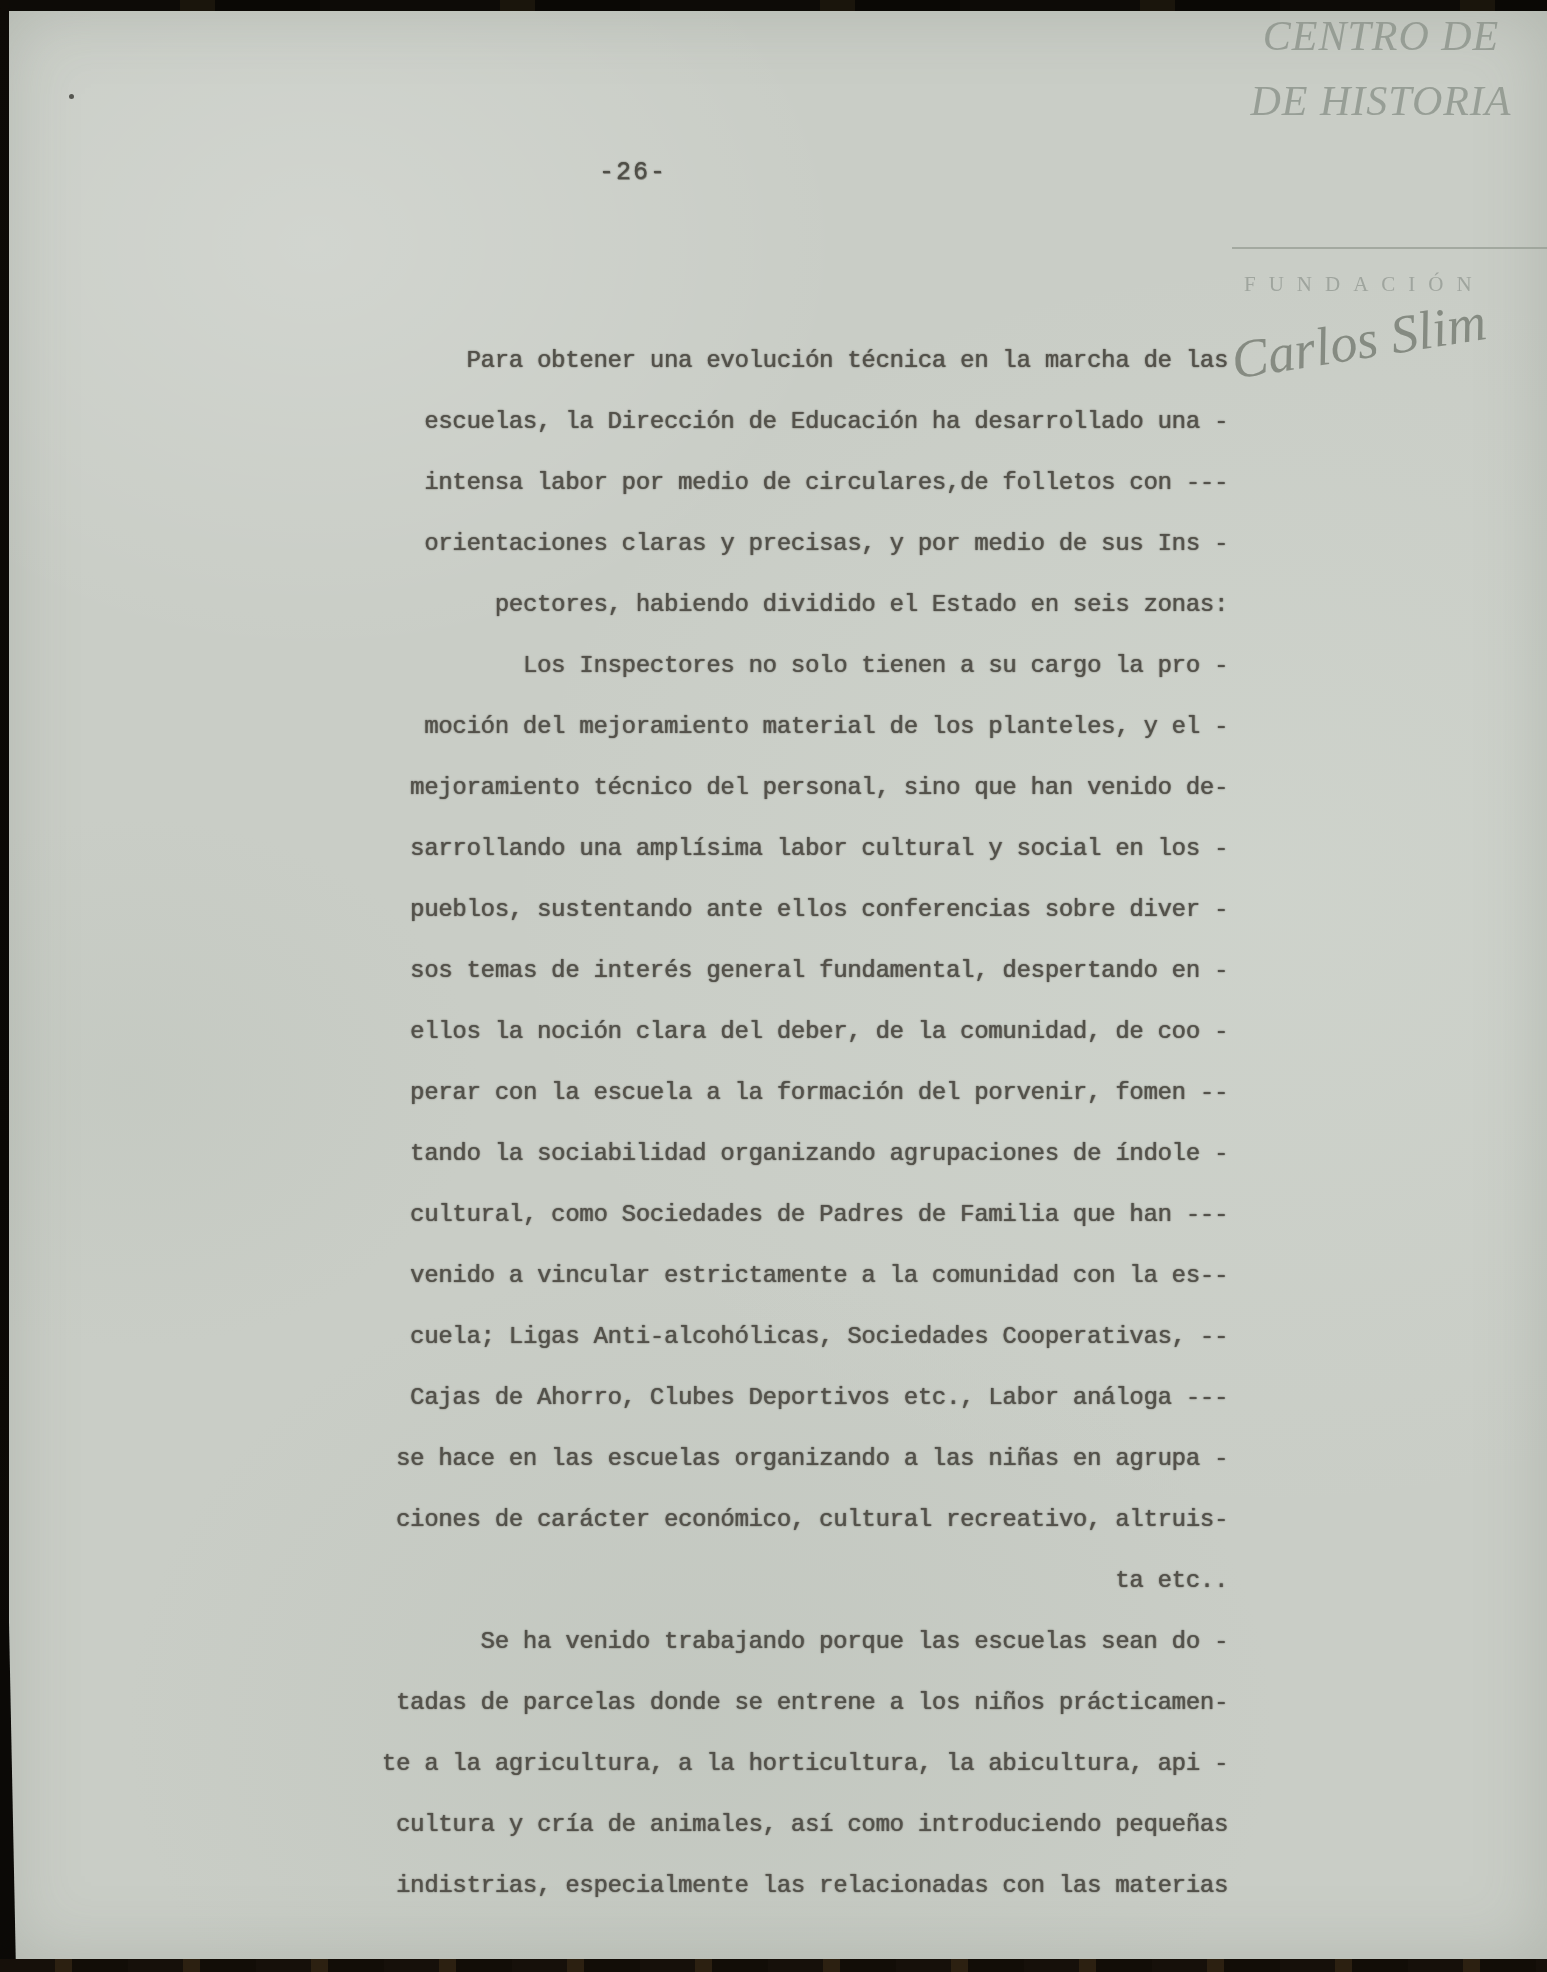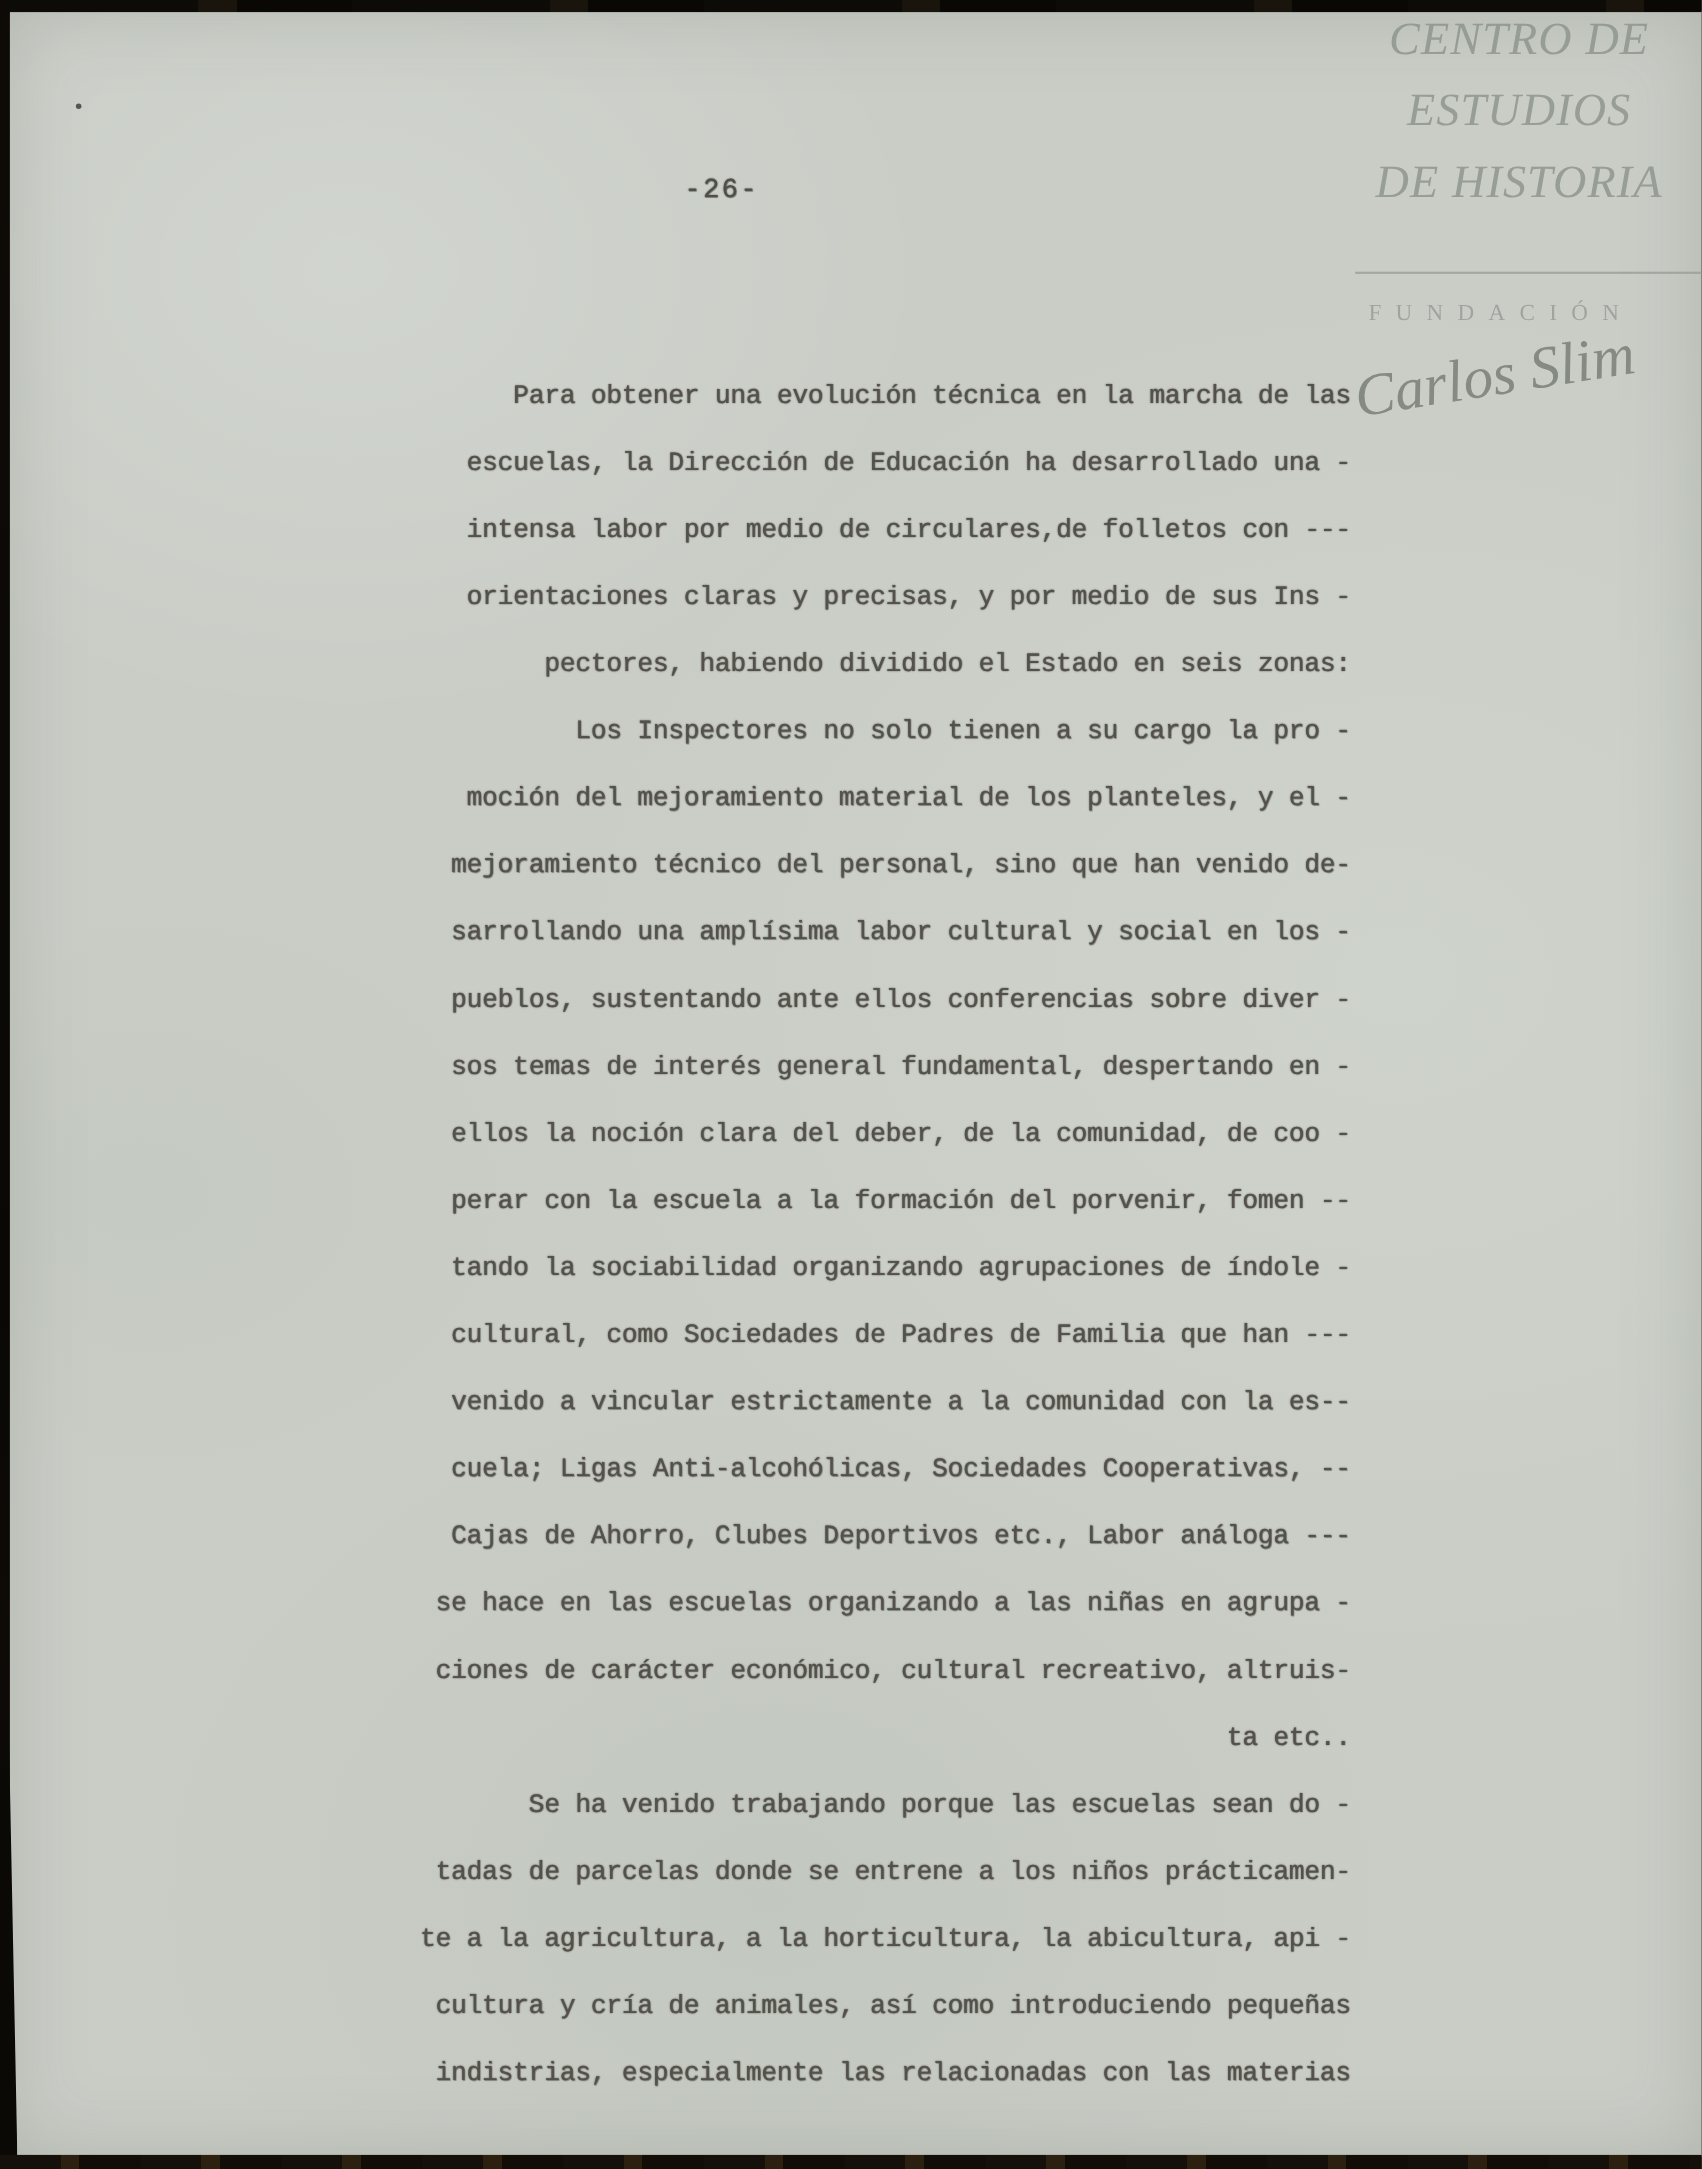--- a/index.html
+++ b/index.html
@@ -43,21 +43,21 @@
       radial-gradient(ellipse 500px 380px at 8% 55%, rgba(180,188,178,0.20), transparent 70%);
     box-shadow:inset 0 0 70px rgba(115,122,112,0.28);
     z-index:1;
   }
   .speck{
     position:absolute;left:62px;top:84px;width:5px;height:5px;border-radius:50%;
     background:rgba(55,55,50,0.8);z-index:2;
   }
   
   .page-number{
-    position:absolute;left:615px;top:148px;
+    position:absolute;left:592px;top:148px;
     font-size:25px;letter-spacing:2px;color:#4f4e47;
     text-shadow:0 0 1.6px rgba(70,68,60,0.95), 0.6px 0.6px 0 rgba(70,68,60,0.4);
     z-index:2;
   }
   .text-block{
     position:absolute;left:371px;top:246px;width:850px;
     font-size:24px;letter-spacing:-0.3px;line-height:30px;
     color:#53514a;
     text-shadow:0 0 1.6px rgba(72,70,62,0.95), 0.7px 0.4px 0 rgba(72,70,62,0.35);
     z-index:2;
@@ -105,21 +105,20 @@
   <div class="page-number">-26-</div>
 
   <div class="text-block">
     
   <div class="paragraph"><div class="line">Para obtener una evolución técnica en la marcha de las</div><div class="line">escuelas, la Dirección de Educación ha desarrollado una -</div><div class="line">intensa labor por medio de circulares,de folletos con ---</div><div class="line">orientaciones claras y precisas, y por medio de sus Ins -</div><div class="line">pectores, habiendo dividido el Estado en seis zonas:</div></div><div class="paragraph"><div class="line">Los Inspectores no solo tienen a su cargo la pro -</div><div class="line">moción del mejoramiento material de los planteles, y el -</div><div class="line">mejoramiento técnico del personal, sino que han venido de-</div><div class="line">sarrollando una amplísima labor cultural y social en los -</div><div class="line">pueblos, sustentando ante ellos conferencias sobre diver -</div><div class="line">sos temas de interés general fundamental, despertando en -</div><div class="line">ellos la noción clara del deber, de la comunidad, de coo -</div><div class="line">perar con la escuela a la formación del porvenir, fomen --</div><div class="line">tando la sociabilidad organizando agrupaciones de índole -</div><div class="line">cultural, como Sociedades de Padres de Familia que han ---</div><div class="line">venido a vincular estrictamente a la comunidad con la es--</div><div class="line">cuela; Ligas Anti-alcohólicas, Sociedades Cooperativas, --</div><div class="line">Cajas de Ahorro, Clubes Deportivos etc., Labor análoga ---</div><div class="line">se hace en las escuelas organizando a las niñas en agrupa -</div><div class="line">ciones de carácter económico, cultural recreativo, altruis-</div><div class="line">ta etc..</div></div><div class="paragraph"><div class="line">Se ha venido trabajando porque las escuelas sean do -</div><div class="line">tadas de parcelas donde se entrene a los niños prácticamen-</div><div class="line">te a la agricultura, a la horticultura, la abicultura, api -</div><div class="line">cultura y cría de animales, así como introduciendo pequeñas</div><div class="line">indistrias, especialmente las relacionadas con las materias</div><div class="line gap-before">primas que se producen en la respectiva región, teniéndose-</div></div></div>
 </div>
 
 <div class="watermark">
 
 <div class="wm-line">CENTRO DE</div>
-    <div class="wm-line">ESTUDIOS</div>
     <div class="wm-line">DE HISTORIA</div>
   </div>
 <div class="wm-rule"></div>
 <div class="wm-foundation">FUNDACIÓN</div>
 <div class="wm-signature">Carlos Slim</div>
 
 <div class="edge-top"></div>
 <div class="edge-left"></div>
 <div class="edge-left-wedge"></div>
 <div class="edge-bottom"></div>

